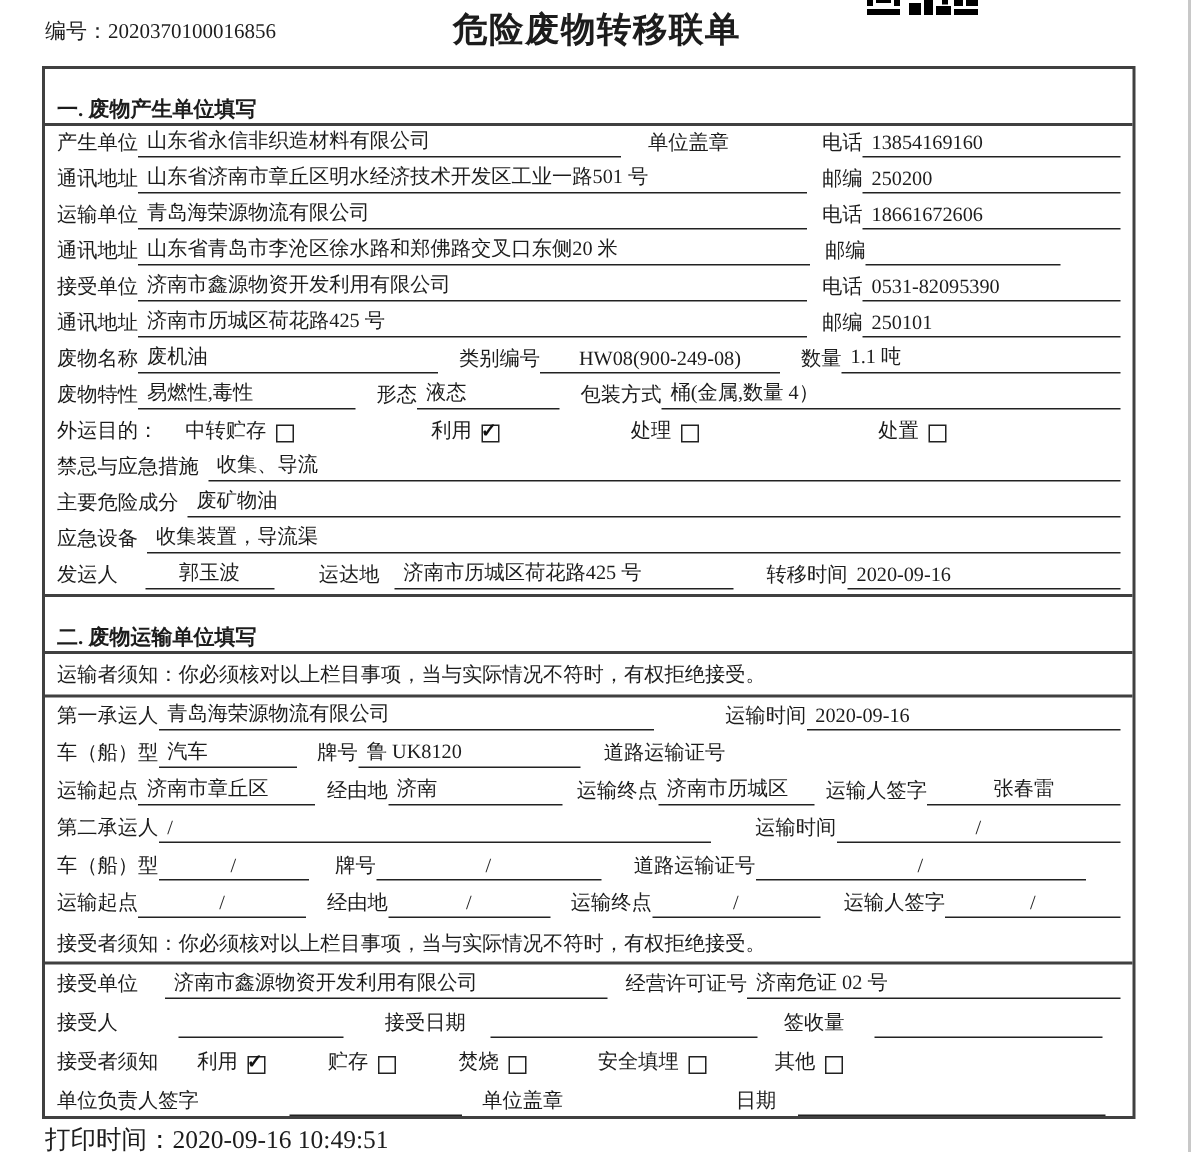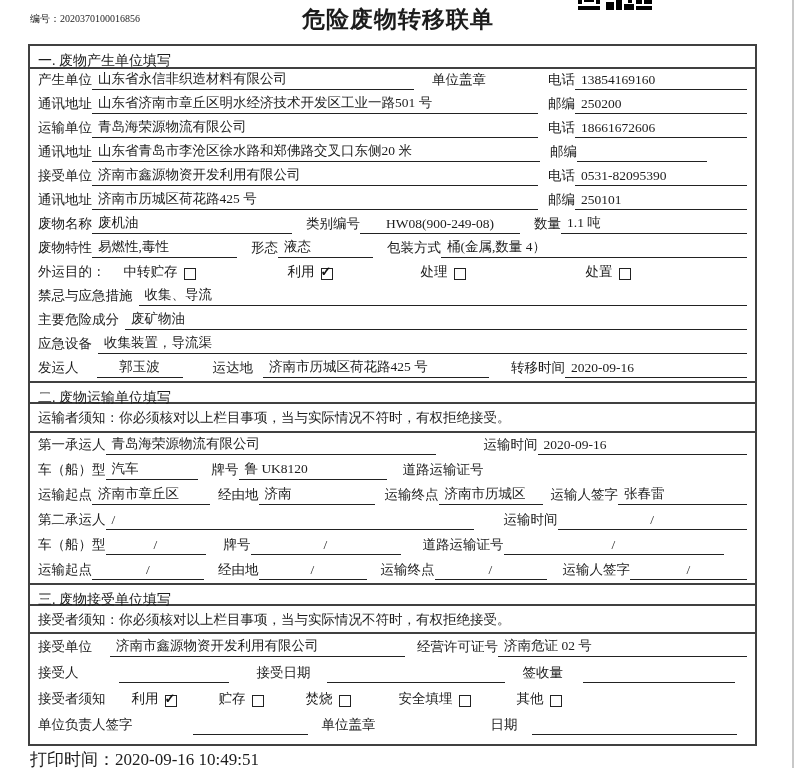--- a/index.html
+++ b/index.html
@@ -3,30 +3,30 @@
 <meta charset="utf-8">
 <style>
   * { margin:0; padding:0; box-sizing:border-box; }
   body { background:#fff; }
   .page {
     position:relative; width:796px; height:768px; background:#ffffff;
     font-family:"Liberation Serif","DejaVu Serif",serif;
     color:#1c1c1c; font-size:13.5px; overflow:hidden;
   }
   .edge-line { position:absolute; right:2px; top:0; width:2px; height:100%; background:#c8c8c8; }
-  .serial { position:absolute; left:30px; top:12px; font-size:10px; white-space:nowrap; }
+  .serial { position:absolute; left:30px; top:12px; font-size:14px; white-space:nowrap; }
   .doc-title { position:absolute; left:0; top:4px; width:100%; text-align:center; font-size:23px; font-weight:bold; letter-spacing:1px; }
   .qr-frag { position:absolute; left:578px; top:0; }
   .print-line { position:absolute; left:30px; top:748px; font-size:17px; white-space:nowrap; }
 
   .form-table {
     position:absolute; left:28px; top:44px; width:729px; height:702px;
     border:2px solid #404040; background:#fff;
   }
-  .sec-h { font-weight:normal; padding:6px 8px; height:23px; border-bottom:2px solid #404040; font-size:14px; }
+  .sec-h { font-weight:bold; padding:18px 8px; height:23px; border-bottom:2px solid #404040; font-size:14px; }
   .sec-h.bt { border-top:2px solid #404040; }
   .notice { padding:5px 8px; height:29px; border-bottom:2px solid #404040; white-space:nowrap; }
   .row { display:flex; align-items:flex-end; padding:0 8px 3px 8px; }
   .s1row { height:24px; } .s2row { height:25px; } .s3row { height:26px; }
   .lbl { white-space:nowrap; padding-bottom:1px; }
   .val { border-bottom:1px solid #222; padding:0 6px 1px 6px; white-space:nowrap; min-height:18px; }
   .grow { flex:1 1 auto; }
   .mla { margin-left:auto; }
   .cb { position:relative; display:inline-block; width:12px; height:12px; border:1.5px solid #222; margin-left:6px; margin-bottom:2px; flex:0 0 auto; }
   .cb.checked::after { content:"✓"; position:absolute; left:-1px; top:-5px; font-size:13px; font-weight:bold; color:#111; }
@@ -185,21 +185,21 @@
     </div>
 
     <div class="row s2row">
       <span class="lbl">运输起点</span>
       <span class="val" style="width:118px">济南市章丘区</span>
       <span class="lbl" style="margin-left:8px">经由地</span>
       <span class="val" style="width:116px">济南</span>
       <span class="lbl" style="margin-left:10px">运输终点</span>
       <span class="val" style="width:104px">济南市历城区</span>
       <span class="lbl" style="margin-left:8px">运输人签字</span>
-      <span class="val grow" style="text-align:left">张春雷</span>
+      <span class="val grow" style="text-align:center">张春雷</span>
     </div>
 
     <div class="row s2row">
       <span class="lbl">第二承运人</span>
       <span class="val" style="width:368px;text-align:left">/</span>
       <span class="lbl" style="margin-left:30px">运输时间</span>
       <span class="val grow" style="text-align:center">/</span>
     </div>
 
     <div class="row s2row">
@@ -215,21 +215,20 @@
       <span class="lbl">运输起点</span>
       <span class="val" style="width:112px;text-align:center">/</span>
       <span class="lbl" style="margin-left:14px">经由地</span>
       <span class="val" style="width:108px;text-align:center">/</span>
       <span class="lbl" style="margin-left:14px">运输终点</span>
       <span class="val" style="width:112px;text-align:center">/</span>
       <span class="lbl" style="margin-left:16px">运输人签字</span>
       <span class="val grow" style="text-align:center">/</span>
     </div>
 
-    <div class="sec-h bt">三. 废物接受单位填写</div>
     <div class="notice" style="height:28px">接受者须知：你必须核对以上栏目事项，当与实际情况不符时，有权拒绝接受。</div>
 
     <div class="row s3row">
       <span class="lbl">接受单位</span>
       <span class="val" style="width:295px;margin-left:18px">济南市鑫源物资开发利用有限公司</span>
       <span class="lbl" style="margin-left:12px">经营许可证号</span>
       <span class="val grow">济南危证 02 号</span>
     </div>
 
     <div class="row s3row">

